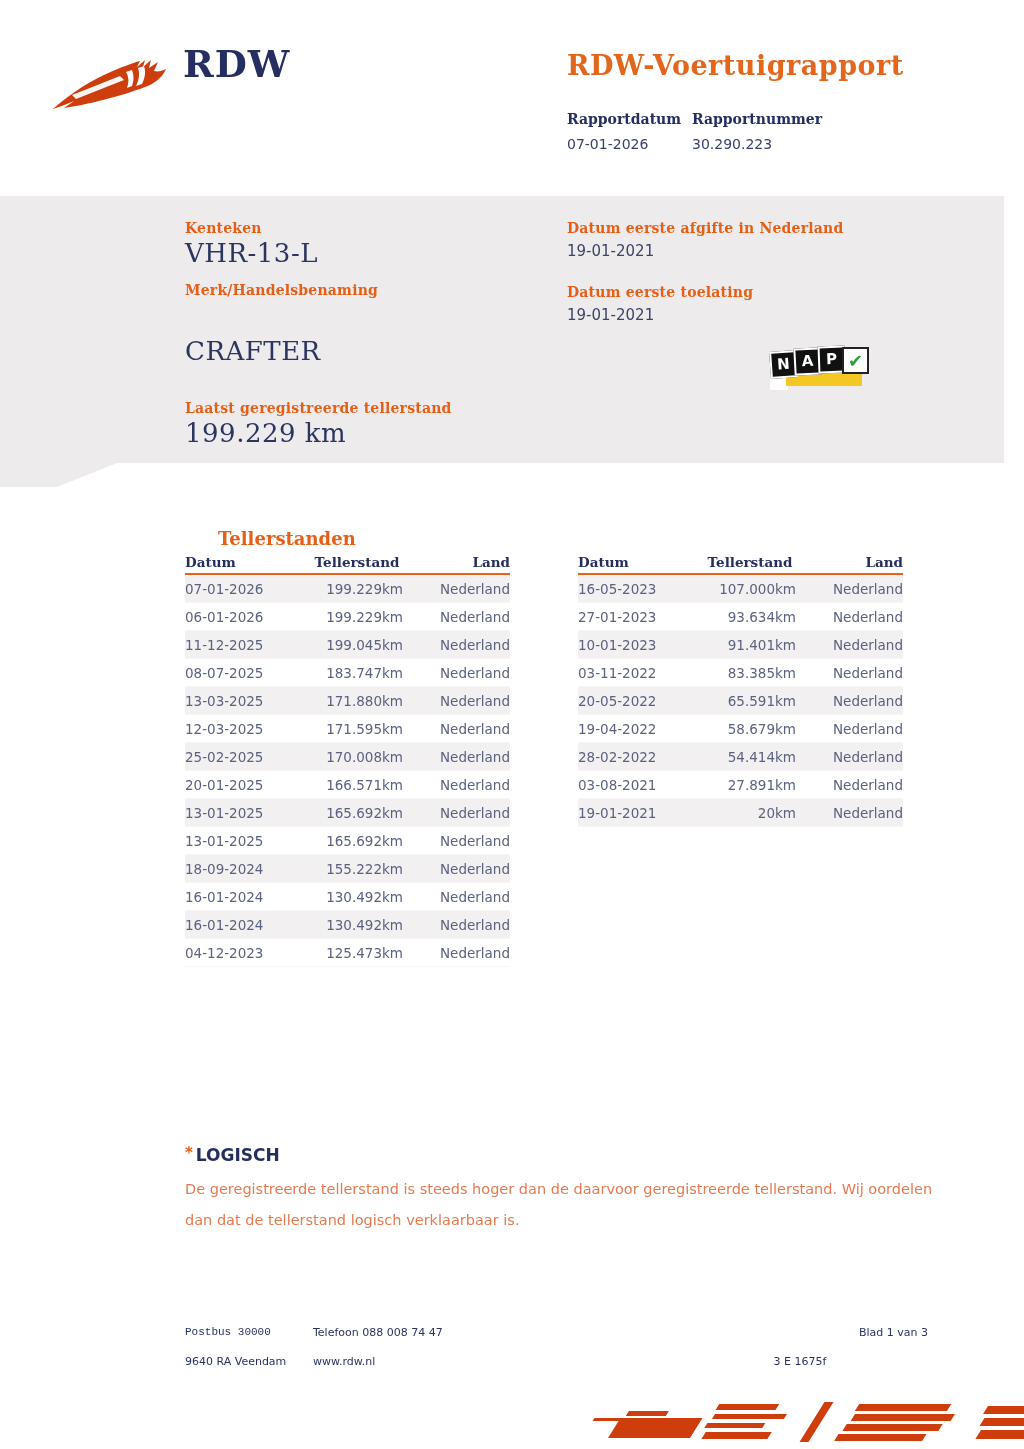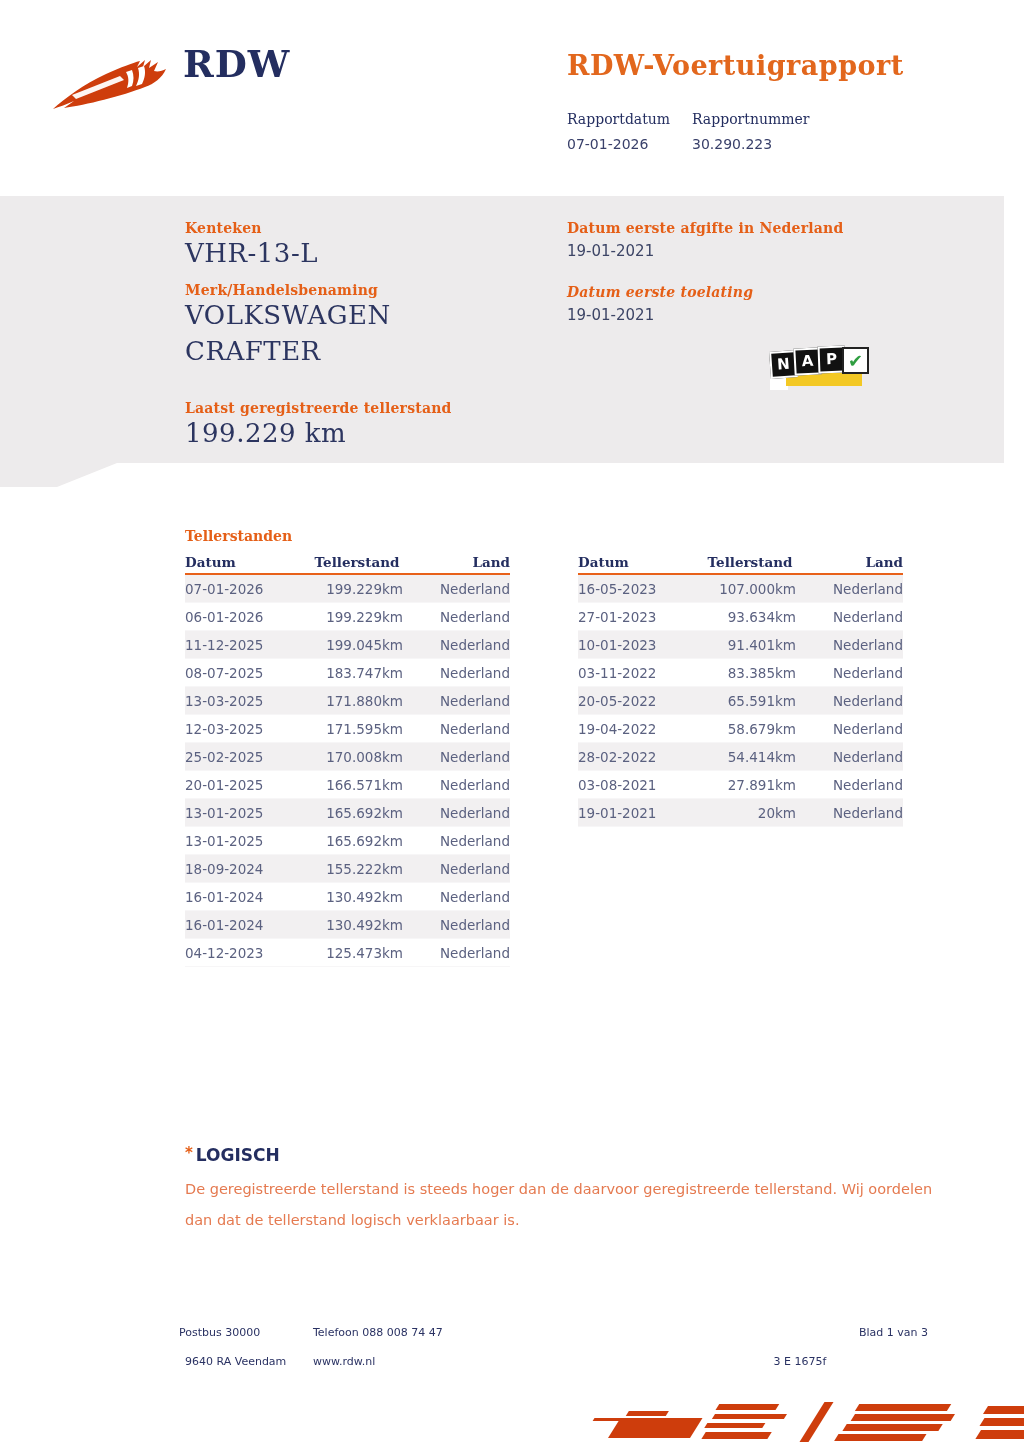--- a/index.html
+++ b/index.html
@@ -13,21 +13,21 @@
 
   
   .logo-wordmark{
     left:183px;top:42px;
     font-size:37px;font-weight:bold;color:#242e60;letter-spacing:1px;
   }
   .report-title{
     left:567px;top:50px;
     font-size:27px;font-weight:bold;color:#e2671d;letter-spacing:.5px;
   }
-  .meta-label{font-size:14px;font-weight:normal;color:#242e60;}
+  .meta-label{font-size:14px;font-weight:bold;color:#242e60;}
   .meta-value{font-size:14px;color:#39406a;}
 
   
   .panel{
     left:0;top:196px;width:1004px;height:291px;background:#edebec;
     clip-path:polygon(0 0,100% 0,100% 267px,117px 267px,57px 100%,0 100%);
   }
   .field-label{font-size:14px;font-weight:bold;color:#e55f17;letter-spacing:.2px;}
   .big-value{font-size:26px;color:#2c3560;letter-spacing:.5px;}
   .date-value{font-size:15px;color:#3d4566;}
@@ -39,21 +39,21 @@
   .nap{left:770px;top:150px;width:96px;height:46px;}
   .nap .yellow{position:absolute;left:16px;top:23px;width:76px;height:17px;background:#f3c824;}
   .nap .tile{
     position:absolute;width:23px;height:23px;background:#111111;border:2px solid #ffffff;
     color:#ffffff;font-weight:bold;font-size:15px;line-height:23px;text-align:center;
   }
   .nap .tile.check{background:#ffffff;border:2px solid #222222;color:#2f9e41;font-size:18px;}
   .nap .whitepatch{position:absolute;left:0;top:28px;width:18px;height:16px;background:#ffffff;}
 
   
-  .section-title{font-size:14px;font-weight:bold;color:#e55f17;}
+  .section-title{font-size:18px;font-weight:bold;color:#e55f17;margin-left:33px;}
   .mtable{width:325px;}
   .thead{display:flex;height:19px;align-items:center;border-bottom:2px solid #e8611a;
          font-family:"DejaVu Serif","Liberation Serif",serif;
          font-size:13.5px;font-weight:bold;color:#242e60;padding-bottom:2px;}
   .row{display:flex;height:27px;align-items:center;font-size:13.5px;color:#5b6180;
        border-bottom:1px solid #f7f6f7;}
   .row.alt{background:#f2f0f1;}
   .c-datum{width:125px;}
   .c-value{width:72px;text-align:right;}
   .c-unit{width:22px;}
@@ -89,30 +89,29 @@
 <div class="abs serif meta-label" style="left:567px;top:111px;">Rapportdatum</div>
 <div class="abs serif meta-label" style="left:692px;top:111px;">Rapportnummer</div>
 <div class="abs meta-value" style="left:567px;top:136px;">07-01-2026</div>
 <div class="abs meta-value" style="left:692px;top:136px;">30.290.223</div>
 
 <div class="abs panel">
   <div class="abs field-label serif" style="left:185px;top:24px;">Kenteken</div>
   <div class="abs serif big-value" style="left:185px;top:42px;">VHR-13-L</div>
 
   <div class="abs field-label serif" style="left:185px;top:86px;">Merk/Handelsbenaming</div>
-  <div class="abs serif big-value" style="left:185px;top:104px;">VOLKSWAGEN</div>
   <div class="abs serif big-value" style="left:185px;top:140px;">CRAFTER</div>
 
   <div class="abs field-label serif" style="left:185px;top:204px;">Laatst geregistreerde tellerstand</div>
   <div class="abs serif big-value" style="left:185px;top:222px;">199.229 km</div>
 
   <div class="abs field-label serif" style="left:567px;top:24px;">Datum eerste afgifte in Nederland</div>
   <div class="abs date-value" style="left:567px;top:46px;">19-01-2021</div>
 
-  <div class="abs field-label serif" style="left:567px;top:88px;font-style:italic;">Datum eerste toelating</div>
+  <div class="abs field-label serif" style="left:567px;top:88px;">Datum eerste toelating</div>
   <div class="abs date-value" style="left:567px;top:110px;">19-01-2021</div>
 
 
   <div class="abs nap">
     <div class="whitepatch"></div>
     <div class="yellow"></div>
     <div class="tile" style="left:0px;top:5px;transform:rotate(-4deg);">N</div>
     <div class="tile" style="left:24px;top:2px;transform:rotate(-3deg);">A</div>
     <div class="tile" style="left:48px;top:0px;transform:rotate(-2deg);">P</div>
     <div class="tile check" style="left:72px;top:1px;">✔</div>
@@ -273,21 +272,21 @@
     <div class="c-unit">km</div>
     <div class="c-land">Nederland</div>
   </div>
   </div>
 
 <div class="abs footnote-head">
   <span class="star">*</span><span>LOGISCH</span>
 </div>
 <div class="abs footnote-body">De geregistreerde tellerstand is steeds hoger dan de daarvoor geregistreerde tellerstand. Wij oordelen dan dat de tellerstand logisch verklaarbaar is.</div>
 
-<div class="abs foot" style="left:179px;top:1326px;">Postbus 30000</div>
+<div class="abs foot" style="left:185px;top:1326px;font-family:Liberation Mono, monospace;">Postbus 30000</div>
 <div class="abs foot" style="left:185px;top:1355px;">9640 RA Veendam</div>
 <div class="abs foot" style="left:313px;top:1326px;">Telefoon 088 008 74 47</div>
 <div class="abs foot" style="left:313px;top:1355px;">www.rdw.nl</div>
 <div class="abs foot" style="left:728px;top:1326px;width:200px;text-align:right;">Blad 1 van 3</div>
 <div class="abs foot" style="left:700px;top:1355px;width:200px;text-align:center;">3 E 1675f</div>
 
 <svg class="abs" style="left:580px;top:1390px;" width="444" height="59" viewBox="0 0 444 59">
   <g fill="#ce3d0c" transform="skewX(-32)">
     <rect x="32" y="28" width="30" height="3"></rect>
     <rect x="62" y="21" width="40" height="5"></rect>

